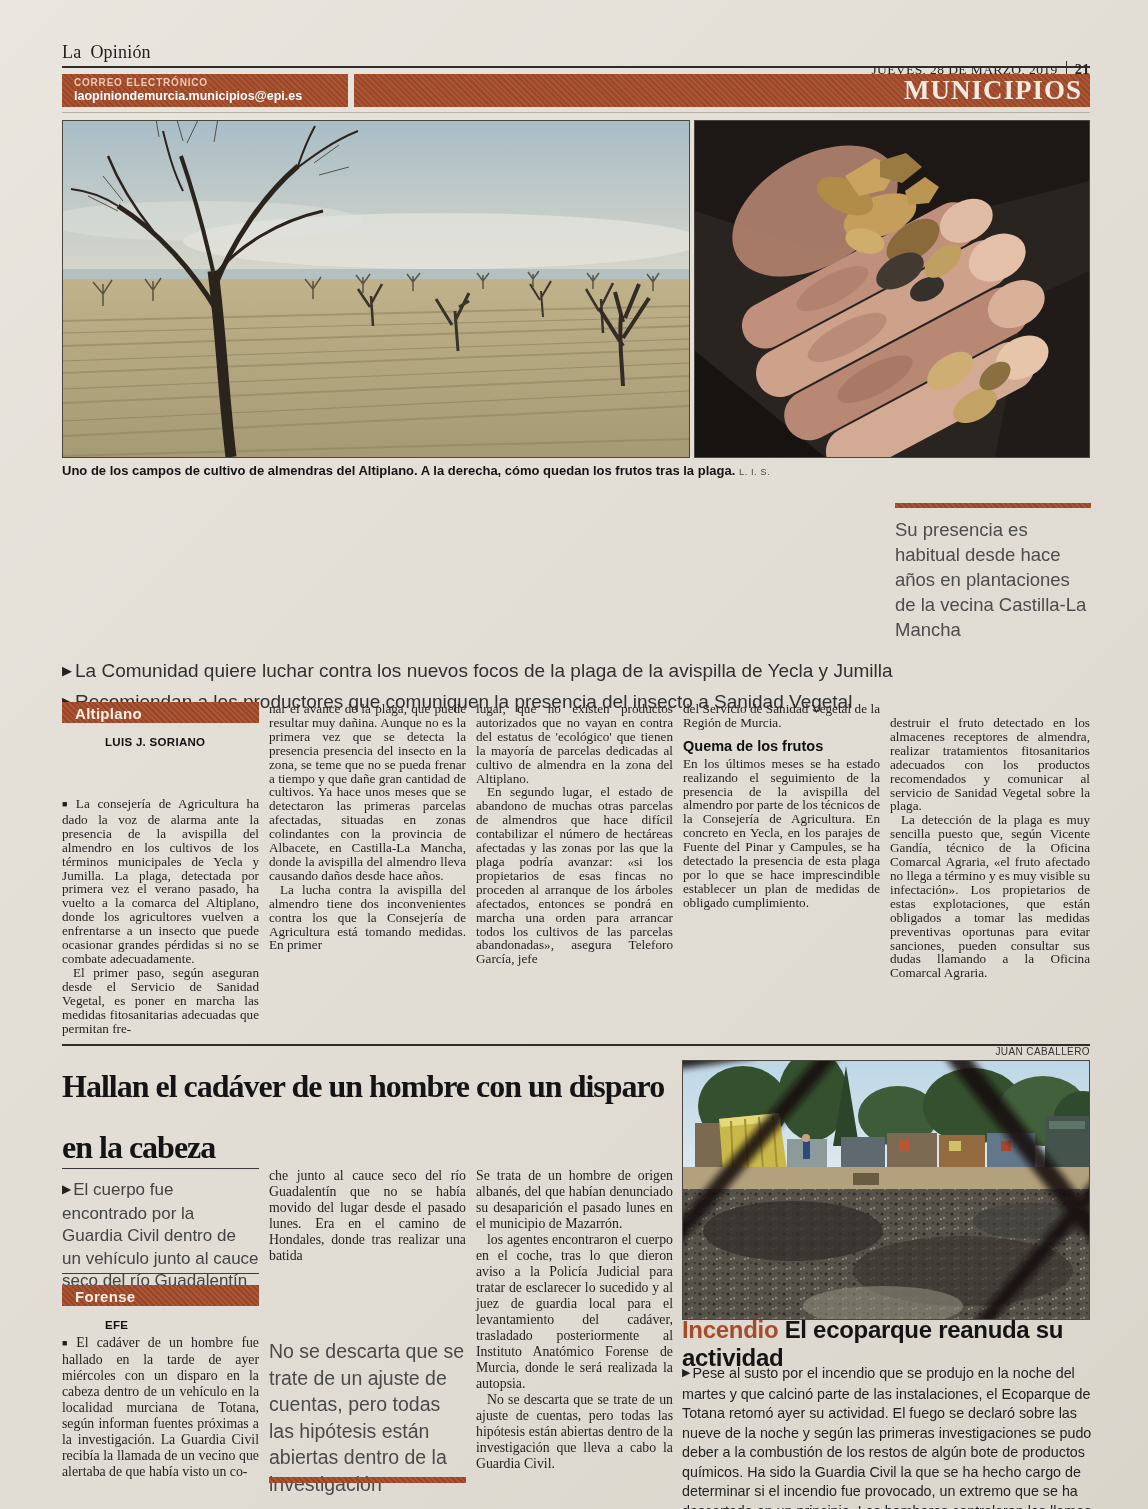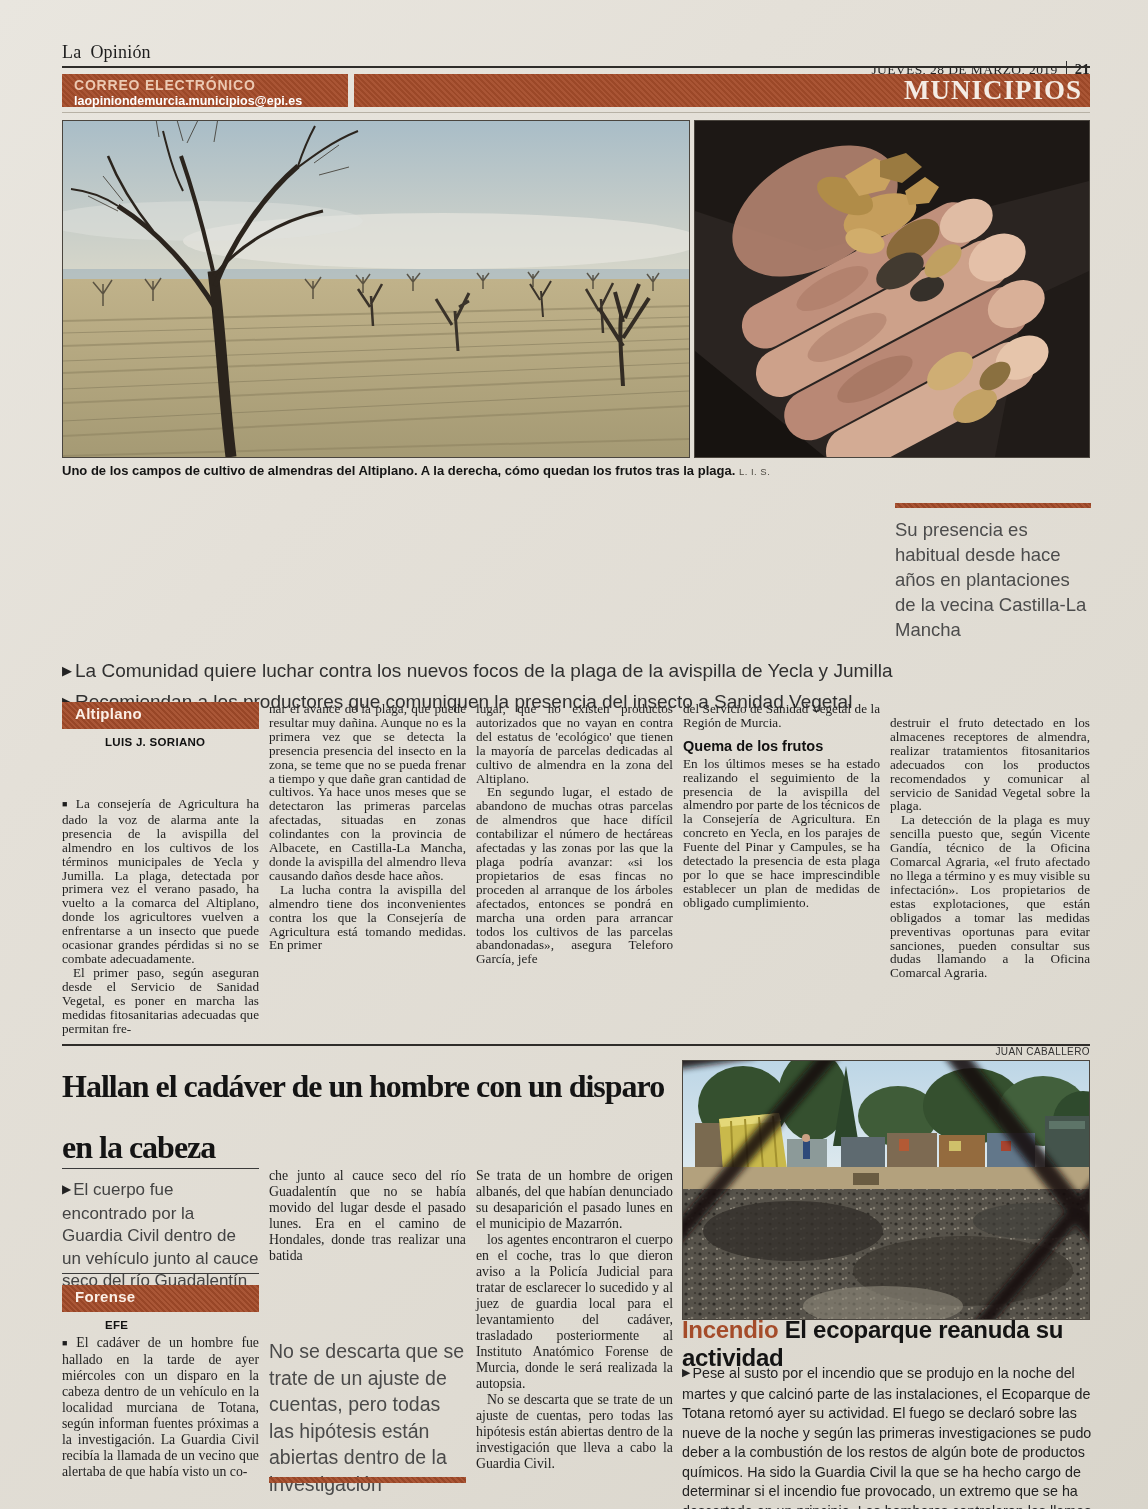--- a/index.html
+++ b/index.html
@@ -21,41 +21,41 @@
   .dateline .pn{font-weight:700;border-left:1.5px solid #333;padding-left:8px;margin-left:8px;font-size:14.5px;}
   .rule-top{left:62px;right:58px;top:66px;height:2px;background:#2f2d2a;}
   .banner-l,.banner-r{
     top:74px;height:33px;
     background:
       repeating-linear-gradient(45deg,rgba(0,0,0,.06) 0 2px,rgba(255,255,255,.05) 2px 4px),
       #a54c2a;
   }
   .banner-l{left:62px;width:286px;padding:3px 0 0 12px;box-sizing:border-box;}
   .banner-r{left:354px;right:58px;display:flex;align-items:center;justify-content:flex-end;padding-right:8px;}
-  .mail-label{font-family:"Liberation Sans",sans-serif;font-size:14px;color:#ecc9b2;letter-spacing:.8px;font-weight:700;}
+  .mail-label{font-family:"Liberation Sans",sans-serif;font-size:10px;color:#ecc9b2;letter-spacing:.8px;font-weight:700;}
   .mail-addr{font-family:"Liberation Sans",sans-serif;font-size:12.5px;color:#fff;font-weight:700;margin-top:1px;}
   .section-name{font-size:27px;font-weight:700;color:#f4ece4;letter-spacing:1px;}
   .rule-under-banner{left:62px;right:58px;top:112px;height:1px;background:#b7b1a5;}
   
   .photo{border:1px solid #4a453e;box-sizing:border-box;background:#888;}
   .photo svg{display:block;}
   .ph1{left:62px;top:120px;width:628px;height:338px;}
   .ph2{left:694px;top:120px;width:396px;height:338px;}
   .ph3{left:682px;top:1060px;width:408px;height:260px;}
   .caption{left:62px;top:463px;width:1028px;font-family:"Liberation Sans",sans-serif;font-size:13px;font-weight:700;color:#141414;}
   .caption .credit{font-weight:400;font-size:9.5px;color:#4f4b44;letter-spacing:.5px;}
   
   .headline1{left:62px;top:487px;width:835px;font-size:48px;line-height:56px;font-weight:700;letter-spacing:-1.5px;color:#141414;}
   .deck1{left:895px;top:503px;width:196px;}
   .deck1 .bar{height:5px;background:#a54c2a;margin-bottom:9px;
       background:repeating-linear-gradient(45deg,rgba(0,0,0,.08) 0 2px,rgba(255,255,255,.05) 2px 4px),#a54c2a;}
   .deck1 .txt{font-family:"Liberation Sans",sans-serif;font-size:18.5px;line-height:25px;color:#4c4c4c;}
   .bullets{left:62px;top:656px;width:1000px;font-family:"Liberation Sans",sans-serif;font-size:19px;line-height:29px;color:#303030;}
   .bullets .arr{font-size:13px;position:relative;top:-2px;margin-right:3px;color:#222;}
-  .kicker{width:197px;height:27px;box-sizing:border-box;padding:3px 8px 0 13px;
+  .kicker{width:197px;height:21px;box-sizing:border-box;padding:3px 8px 0 13px;
       background:repeating-linear-gradient(45deg,rgba(0,0,0,.08) 0 2px,rgba(255,255,255,.06) 2px 4px),#a54c2a;
       font-family:"Liberation Sans",sans-serif;font-weight:700;font-size:15px;color:#fbefe6;letter-spacing:.3px;}
   .k1{left:62px;top:702px;}
   .byline{font-family:"Liberation Sans",sans-serif;font-weight:700;font-size:11.5px;color:#111;letter-spacing:.3px;padding-left:43px;}
   .b1{left:62px;top:736px;}
   .col{width:197px;font-size:13.2px;line-height:13.9px;text-align:justify;color:#1e1e1e;}
   .col p{margin:0;}
   .col p + p{text-indent:11px;}
   .sq{font-size:9px;position:relative;top:-1px;margin-right:4px;}
   .c1{left:62px;top:753px;margin-top:44px;}

